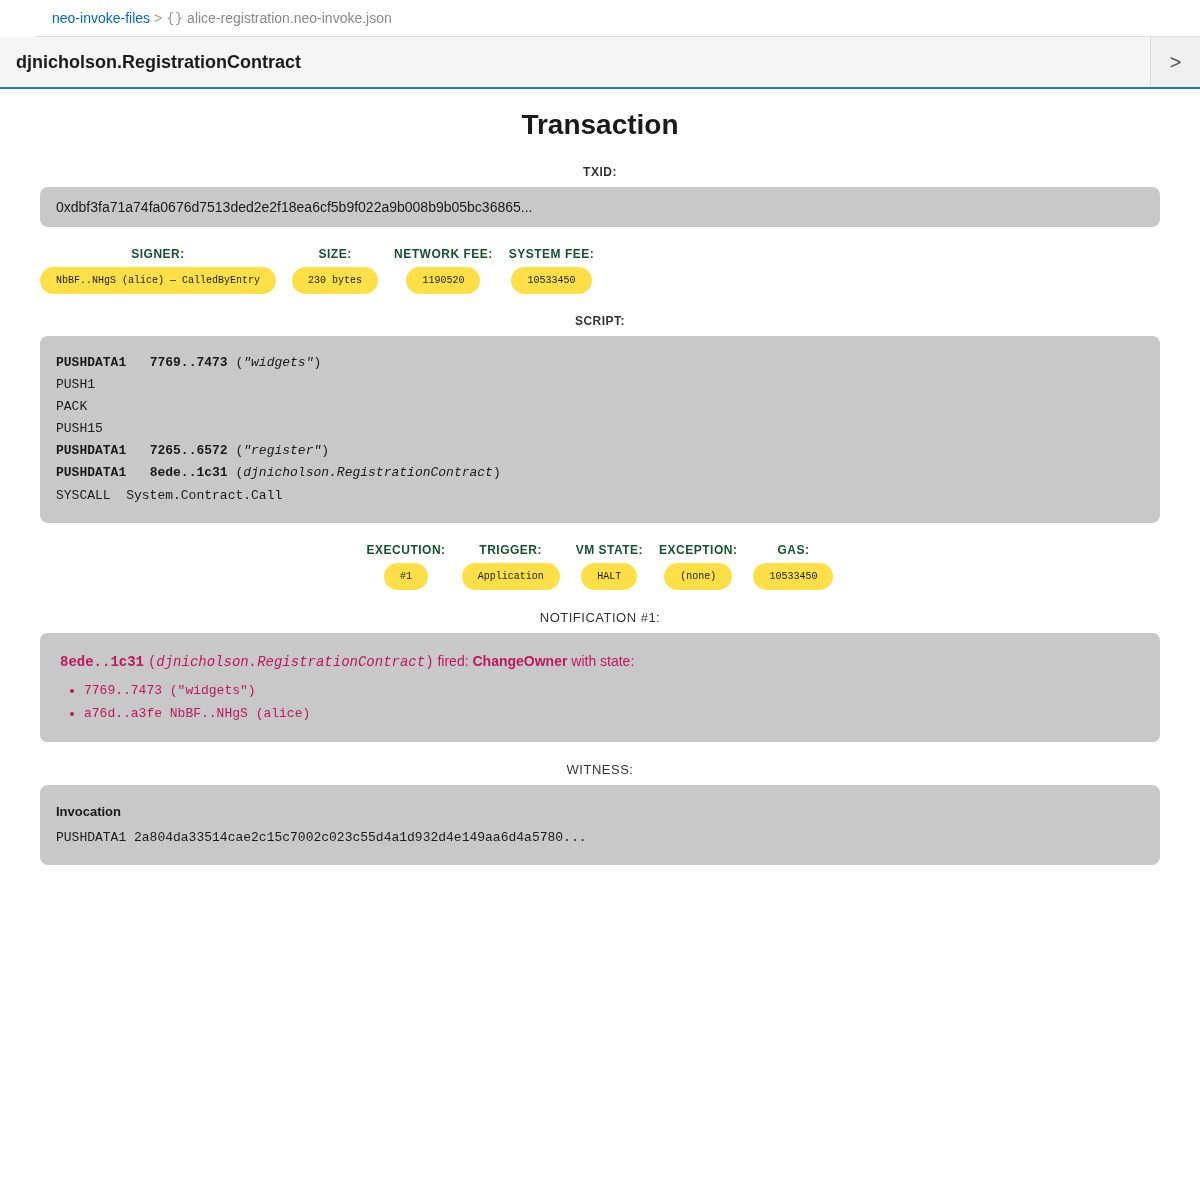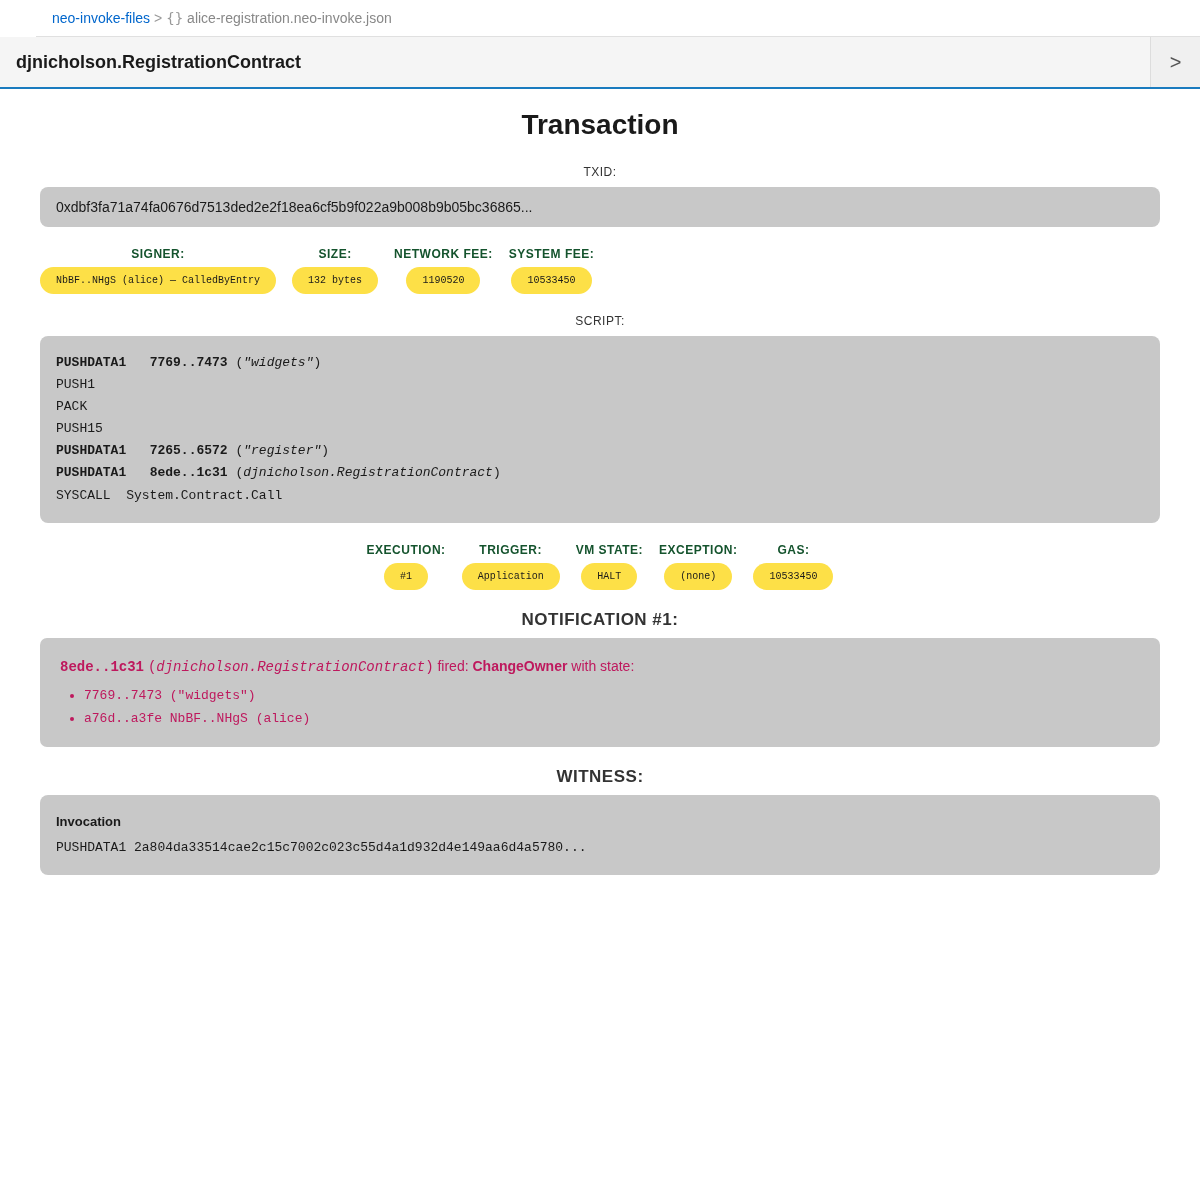--- a/index.html
+++ b/index.html
@@ -71,21 +71,21 @@
       font-size: 28px;
       font-weight: 700;
       text-align: center;
       margin-bottom: 24px;
       color: #1a1a1a;
     }
 
     .label-row {
       text-align: center;
       font-size: 12px;
-      font-weight: 400;
+      font-weight: 700;
       letter-spacing: 0.5px;
       color: #333;
       margin-bottom: 8px;
       text-transform: uppercase;
     }
 
     .txid-box {
       background: #c8c8c8;
       border-radius: 8px;
       padding: 12px 16px;
@@ -178,22 +178,22 @@
     }
     .witness-title {
       font-weight: 700;
       font-size: 13px;
       margin-bottom: 4px;
       font-family: -apple-system, BlinkMacSystemFont, 'Segoe UI', sans-serif;
     }
 
     .divider-label {
       text-align: center;
-      font-size: 17px;
-      font-weight: 700;
+      font-size: 13px;
+      font-weight: 400;
       letter-spacing: 0.5px;
       color: #333;
       margin-bottom: 8px;
       text-transform: uppercase;
     }
   </style>
 </head>
 <body>
 
 <div class="breadcrumb-bar">
@@ -217,21 +217,21 @@
   <div class="label-row">TXID:</div>
   <div class="txid-box">0xdbf3fa71a74fa0676d7513ded2e2f18ea6cf5b9f022a9b008b9b05bc36865...</div>
 
   <div class="meta-row">
     <div class="meta-col">
       <span class="meta-label">SIGNER:</span>
       <span class="meta-pill">NbBF..NHgS (alice) — CalledByEntry</span>
     </div>
     <div class="meta-col">
       <span class="meta-label">SIZE:</span>
-      <span class="meta-pill">132 bytes</span>
+      <span class="meta-pill">230 bytes</span>
     </div>
     <div class="meta-col">
       <span class="meta-label">NETWORK FEE:</span>
       <span class="meta-pill">1190520</span>
     </div>
     <div class="meta-col">
       <span class="meta-label">SYSTEM FEE:</span>
       <span class="meta-pill">10533450</span>
     </div>
   </div>

